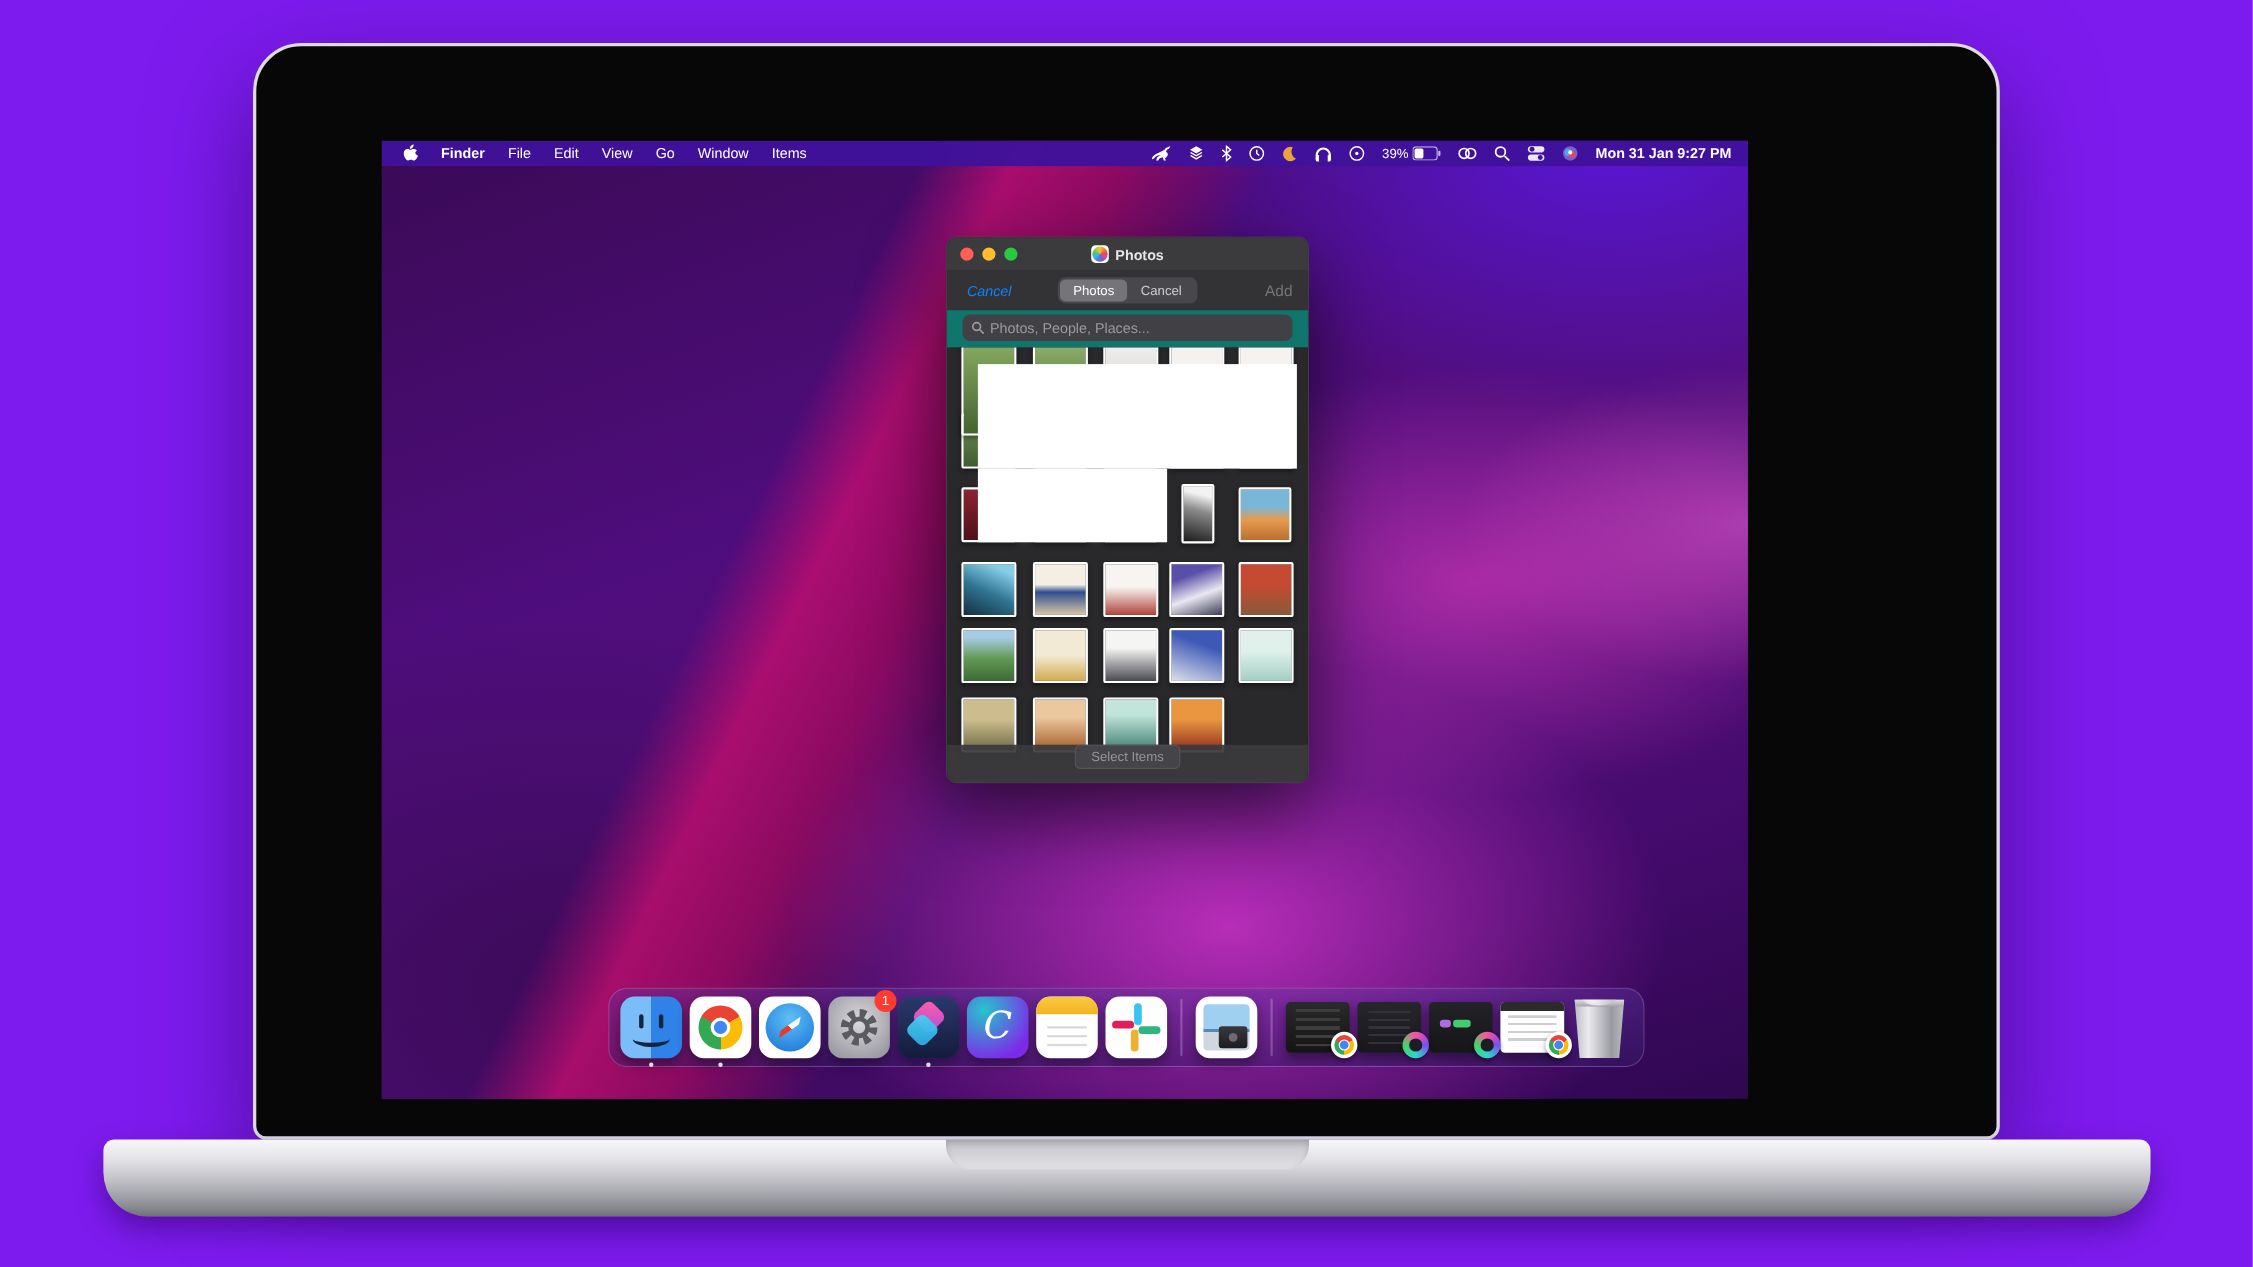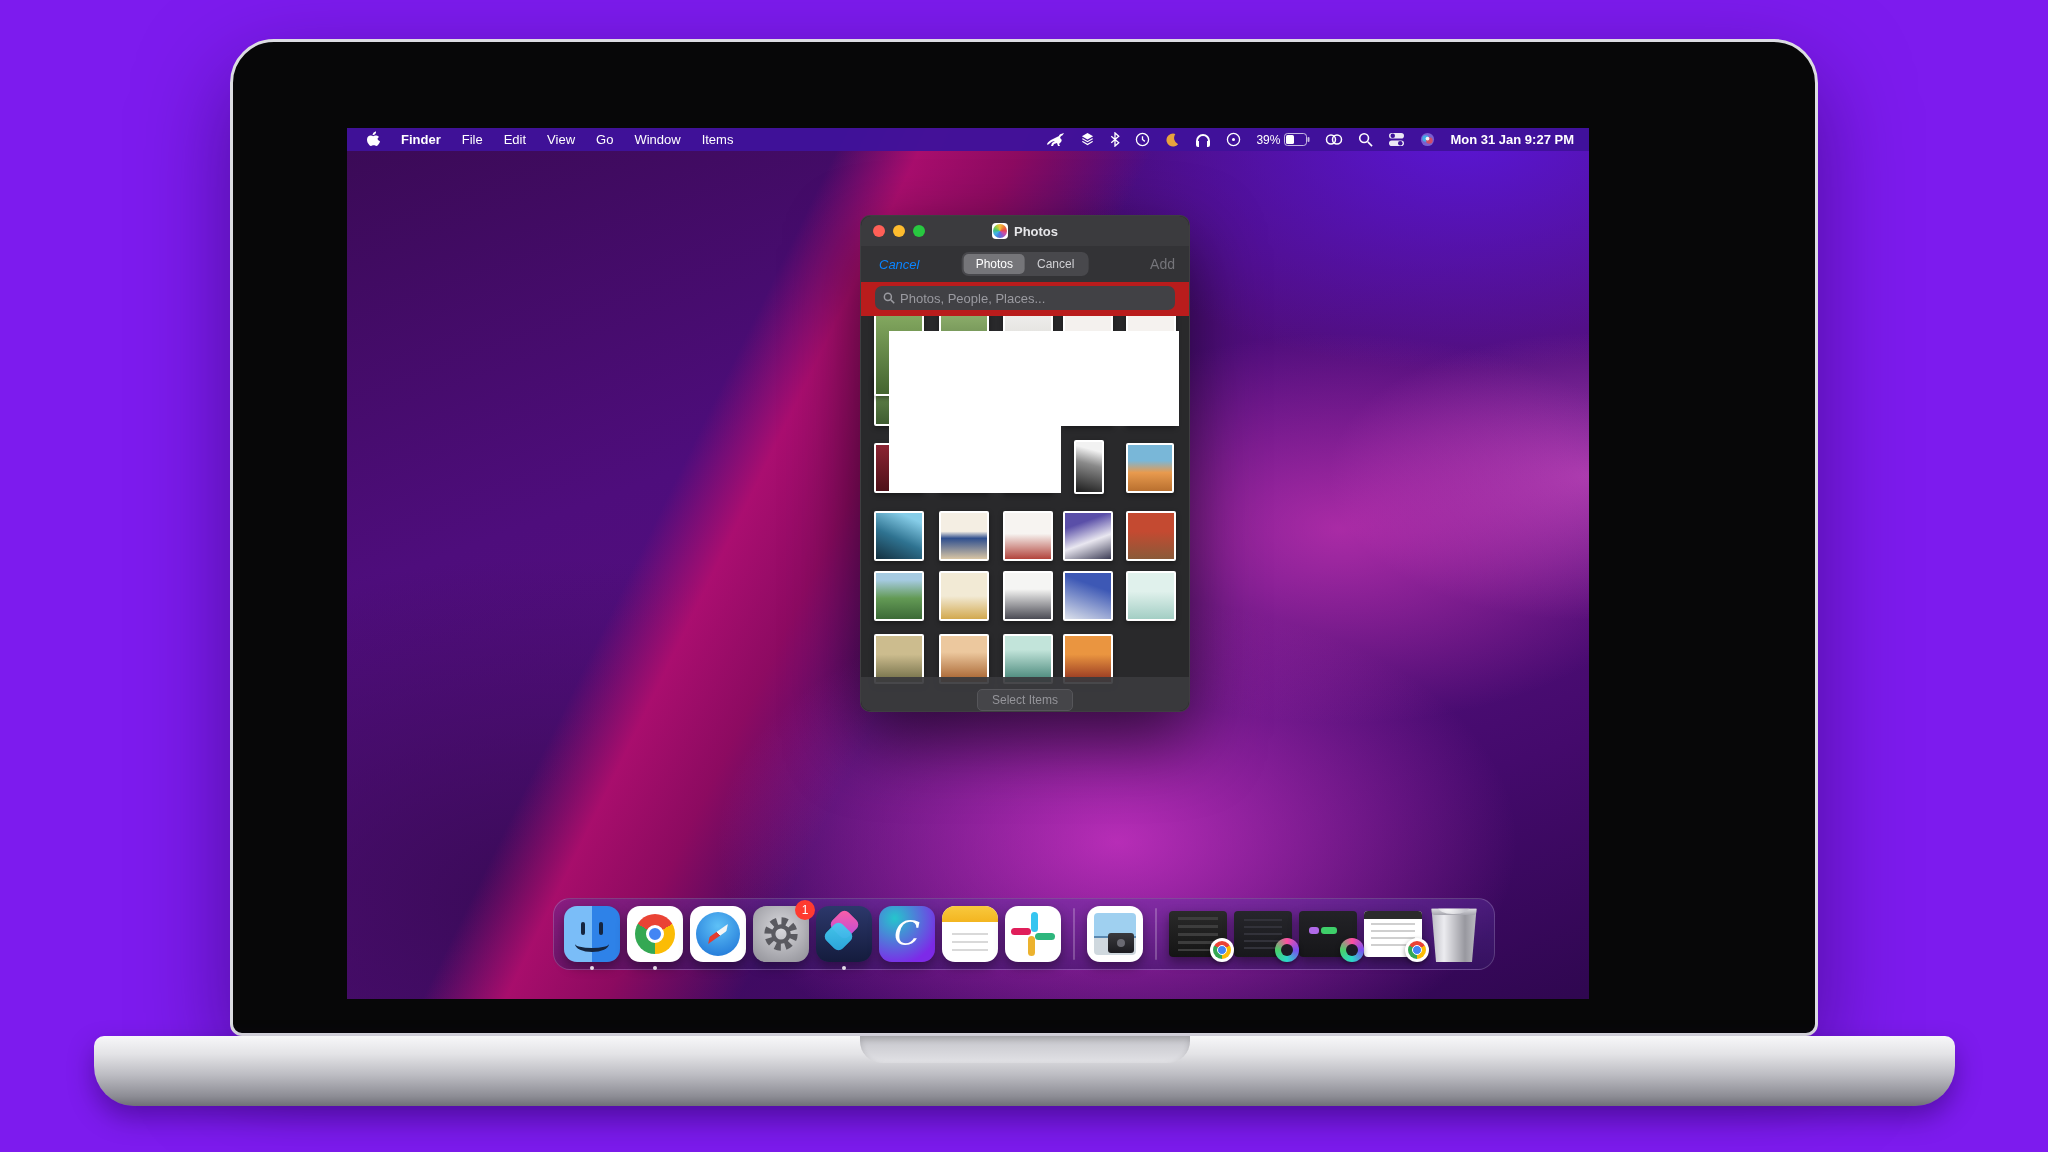--- a/index.html
+++ b/index.html
@@ -81,32 +81,32 @@
   .photos-appicon::before { content:""; position:absolute; inset:1px; border-radius:50%;
     background:conic-gradient(#f5c242,#ef8632,#e8484d,#c84fa8,#7a5fd0,#4a7fe0,#3fb4e8,#45c27a,#a5cf3f,#f5c242); }
   .pickerbar { position:absolute; left:0; top:30px; right:0; height:36px; background:#333336;
     display:flex; align-items:center; }
   .cancel { position:absolute; left:18px; color:#0a84ff; font-size:13px; cursor:pointer;font-style:italic; }
   .add { position:absolute; right:14px; color:#75757a; font-size:14px; }
   .segment { position:absolute; left:50%; transform:translateX(-50%); display:flex;
     background:#48484c; border-radius:7px; padding:2px; }
   .seg { font-size:12px; color:#cfcfd3; padding:3px 12px; border-radius:5px; cursor:pointer; }
   .seg.selected { background:#757579; color:#fff; }
-  .searchrow { position:absolute; left:0; top:66px; right:0; height:34px; background:#b91c1c; }
+  .searchrow { position:absolute; left:0; top:66px; right:0; height:34px; background:#0f766e; }
   .searchfield { position:absolute; left:14px; right:14px; top:4px; height:24px; background:#414145;
     border-radius:7px; display:flex; align-items:center; gap:5px; padding:0 8px; color:#9a9aa0; font-size:13px; }
   .grid { position:absolute; left:0; top:100px; right:0; bottom:0; background:#29292b;
     border-radius:0 0 10px 10px; overflow:hidden; }
   .thumb { position:absolute; border:2px solid #fff; border-radius:2px; box-shadow:0 2px 5px rgba(0,0,0,.4); }
   .redact { position:absolute; background:#fff; z-index:5; }
   .redact.r1 { left:28px; top:15px; width:290px; height:95px; }
   .redact.r2 { left:28px; top:110px; width:172px; height:67px; }
   .picker-footer { position:absolute; left:0; right:0; bottom:0; height:34px;
     background:rgba(58,58,61,.93); border-radius:0 0 10px 10px; z-index:6;
-    display:flex; align-items:flex-end; justify-content:center; }
+    display:flex; align-items:flex-start; justify-content:center; }
   .select-items { background:#454549; border:1px solid #56565a; color:#95959a; font-size:12px;
     padding:3px 14px; border-radius:5px; font-family:inherit; }
 
   
   .dock { position:absolute; left:206px; top:770px; width:942px; height:72px;
     background:linear-gradient(180deg,rgba(95,55,165,.40),rgba(55,28,105,.48));
     border:1px solid rgba(255,255,255,.18); border-radius:17px;
     display:flex; align-items:center; gap:7px; padding:0 10px; z-index:2; }
   .dock-item { position:relative; }
   .di { width:56px; height:56px; border-radius:13px; position:relative; overflow:hidden;

